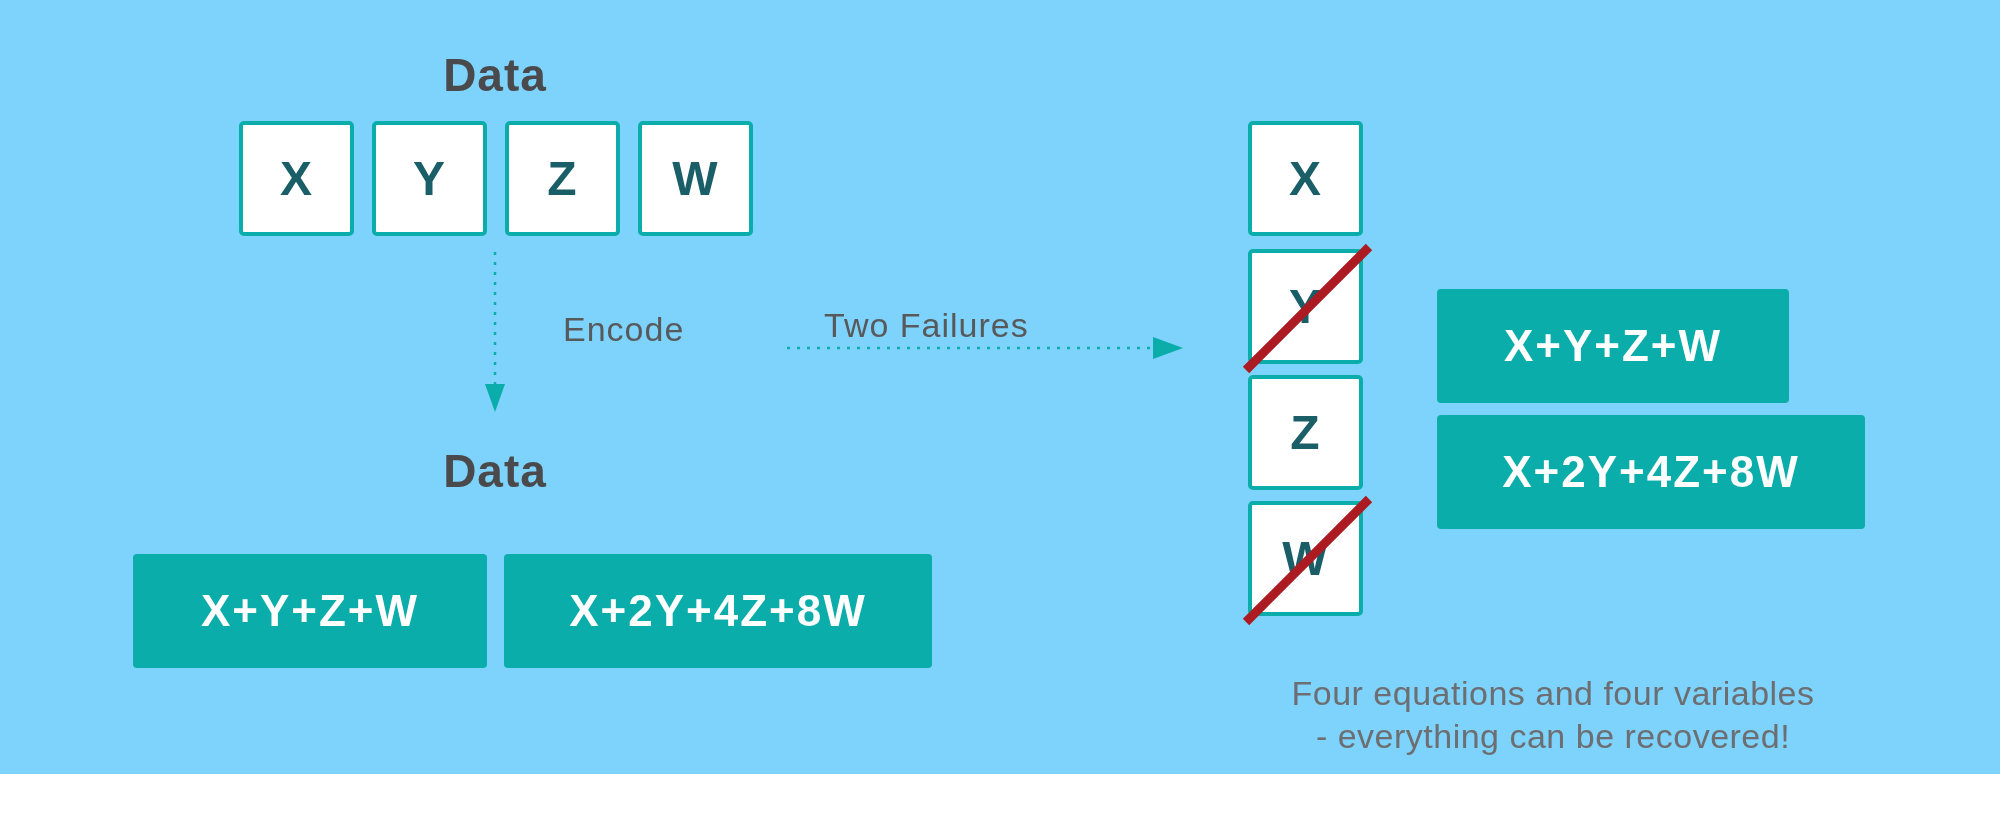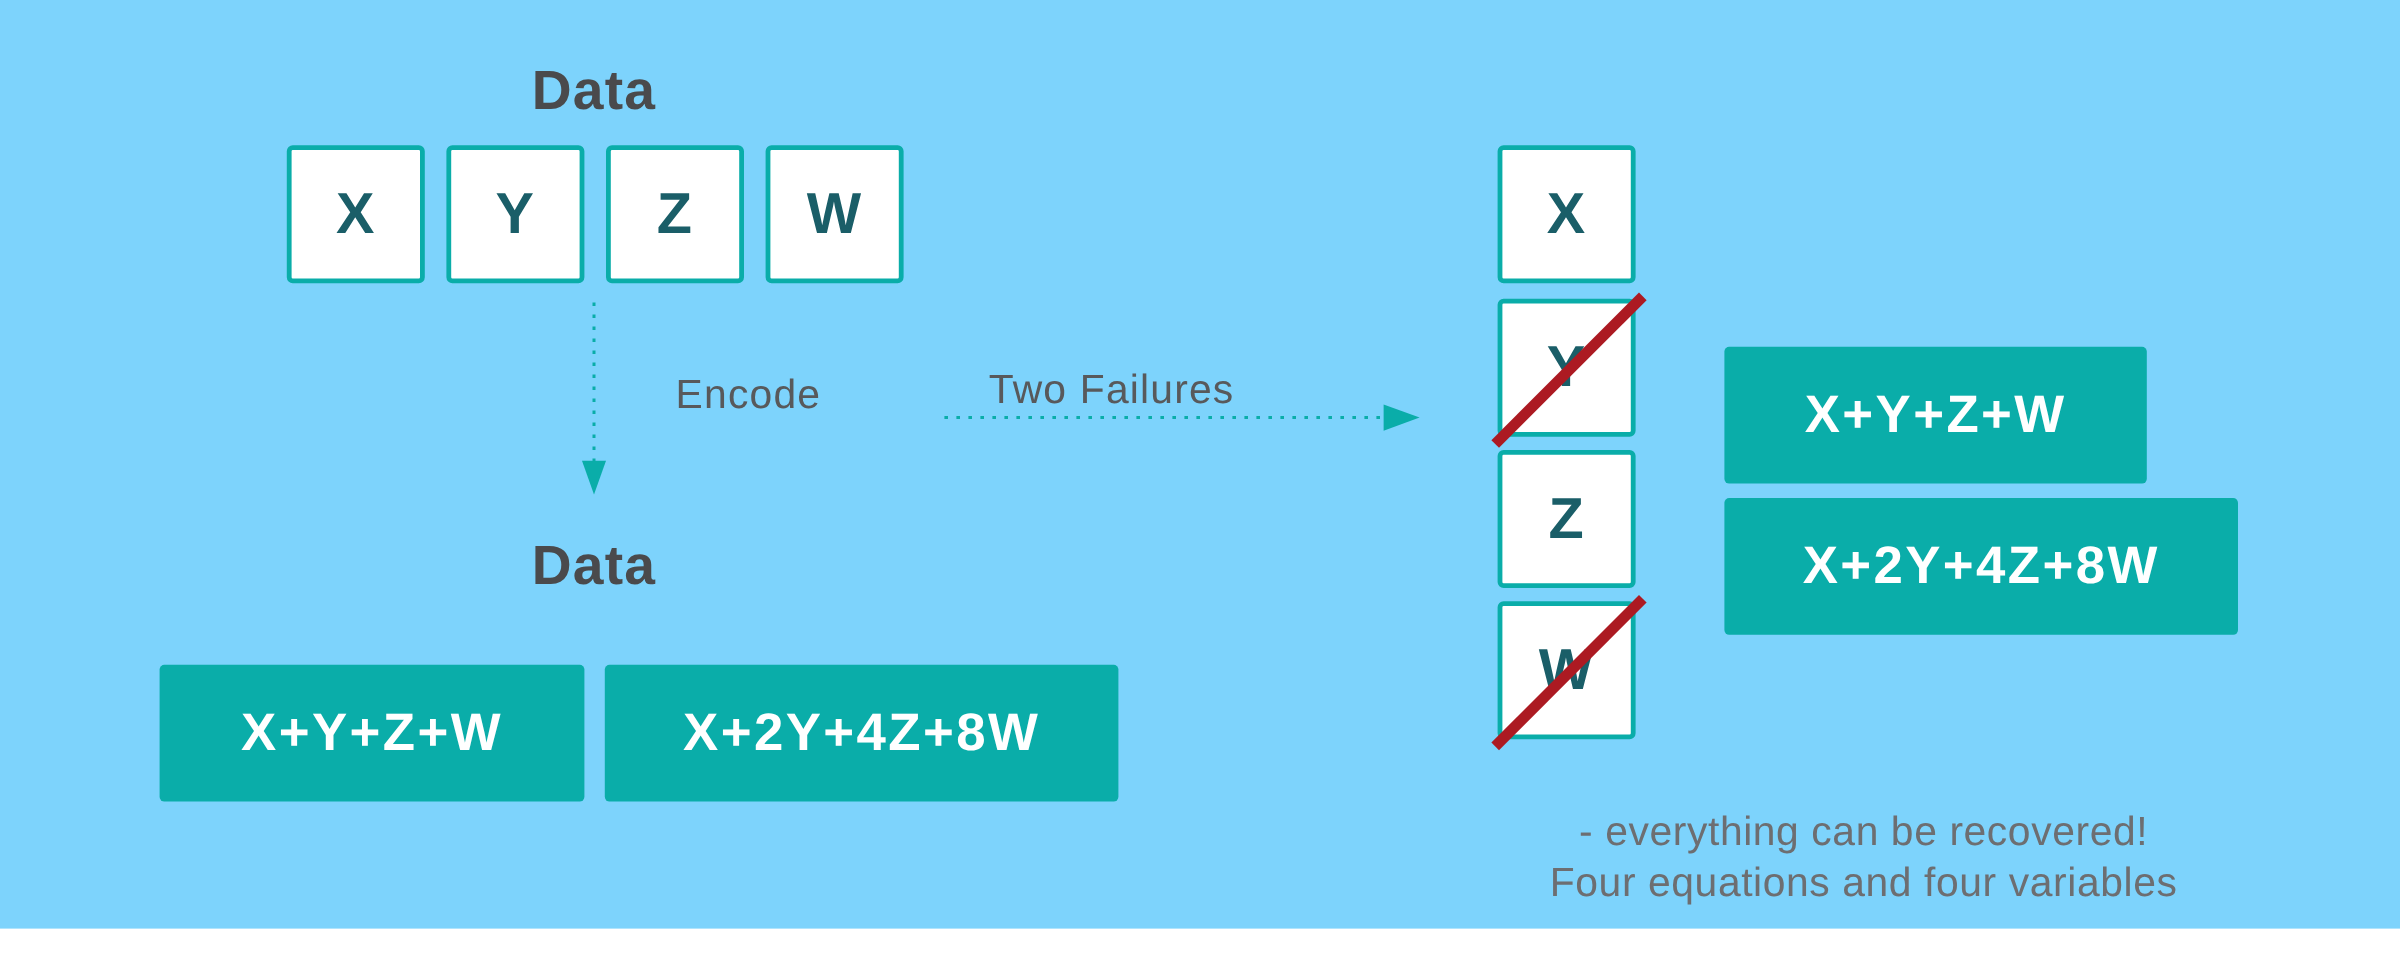--- a/index.html
+++ b/index.html
@@ -133,17 +133,17 @@
     <span>W</span>
     <svg class="strike" viewBox="0 0 139 139">
       <line x1="8" y1="131" x2="131" y2="8" stroke="currentColor" stroke-width="9"></line>
     </svg>
   </div>
 
   <div class="pill" style="left:1437px; top:249px; width:352px; height:114px;">X+Y+Z+W</div>
   <div class="pill" style="left:1437px; top:375px; width:428px; height:114px;">X+2Y+4Z+8W</div>
 
   <div class="caption" style="left:1153px; top:672px; width:800px;">
+    <div>Four equations and four variables</div>
     <div>- everything can be recovered!</div>
-    <div>Four equations and four variables</div>
   </div>
 
 </div>
 
 </body></html>

